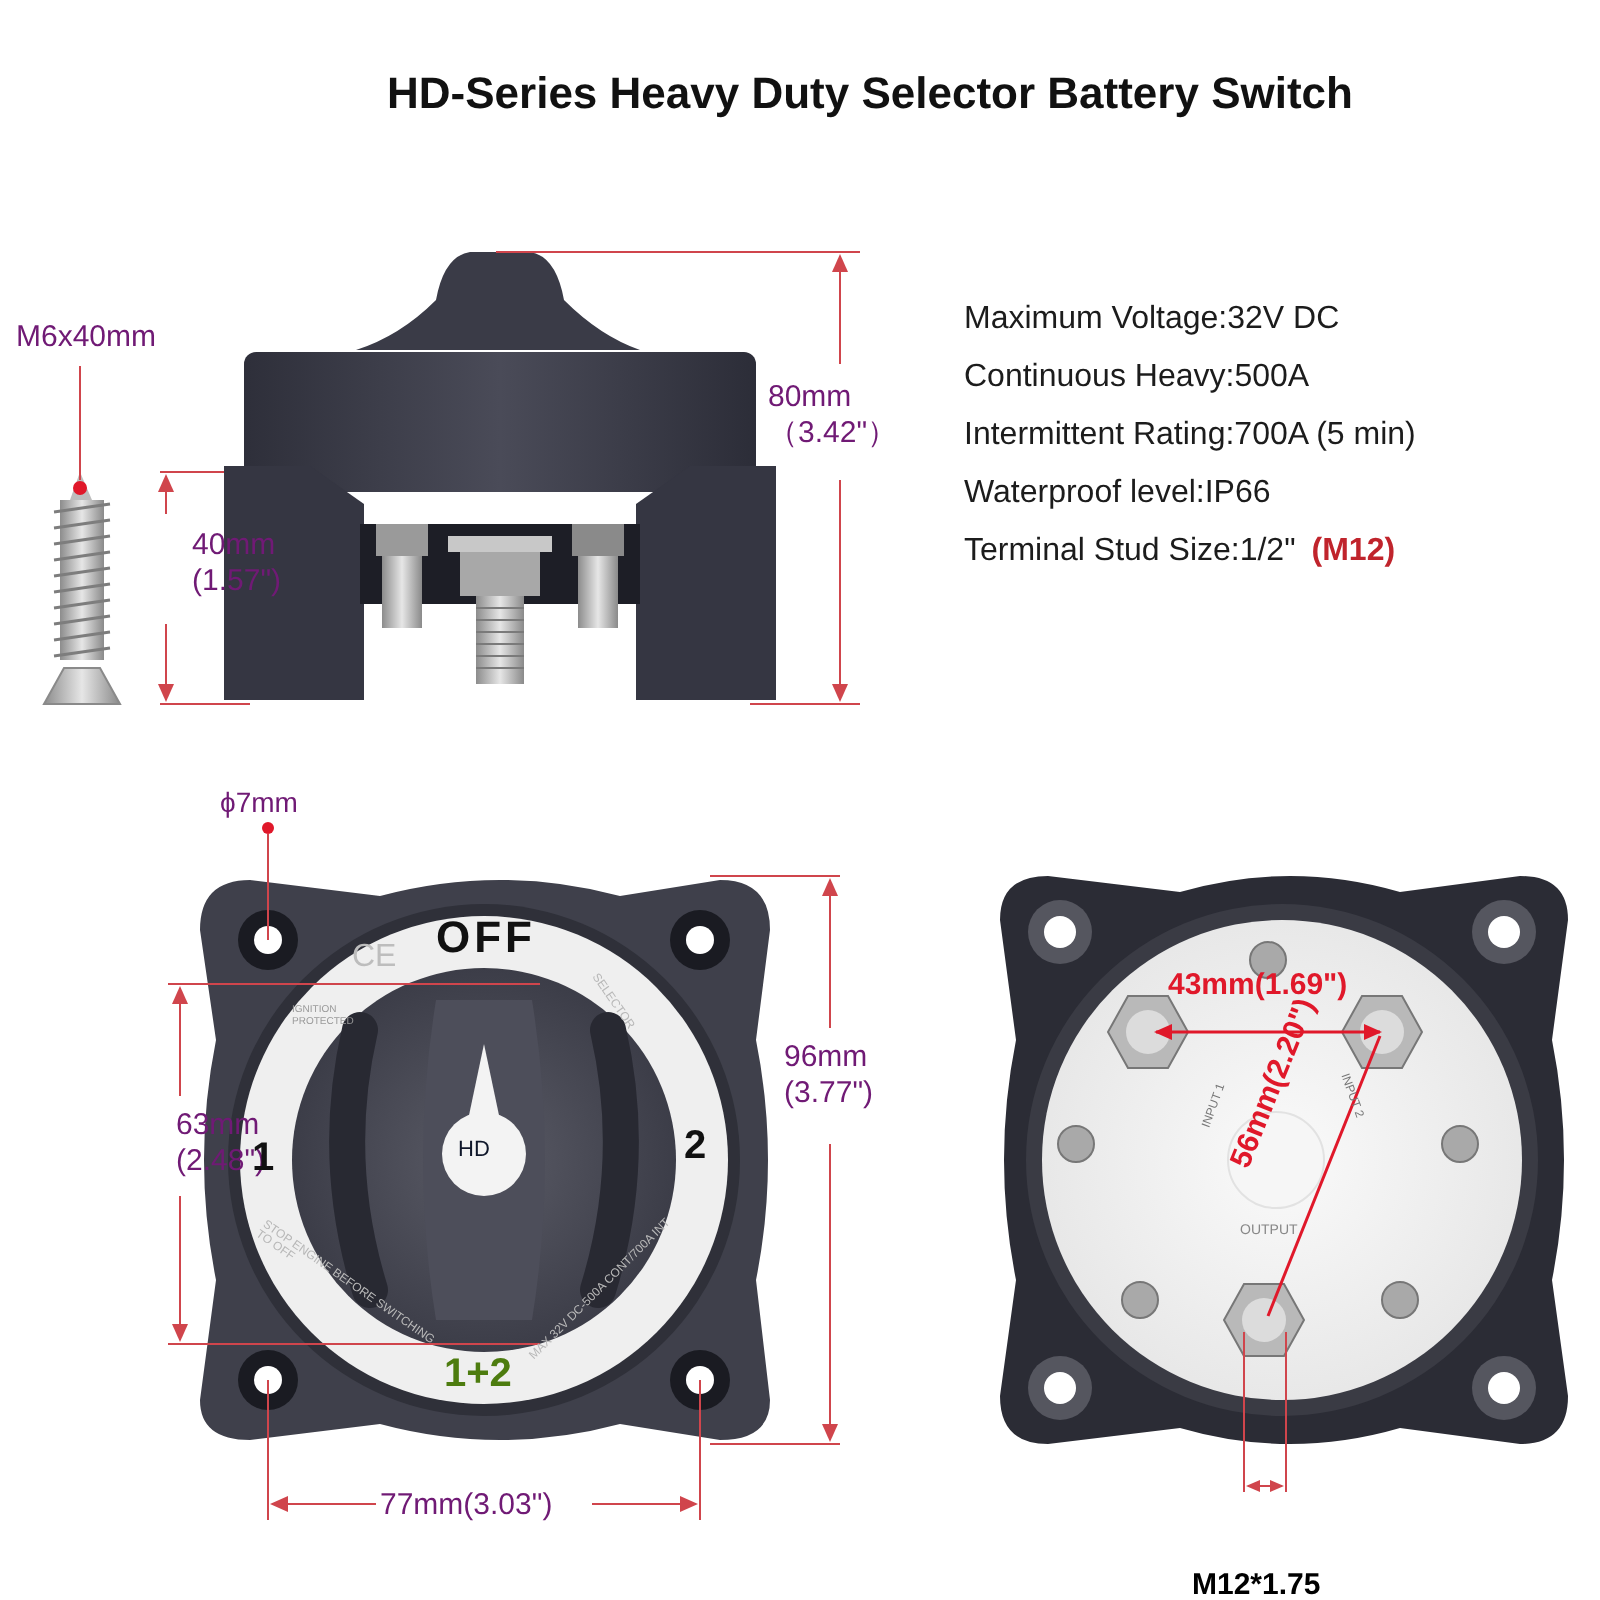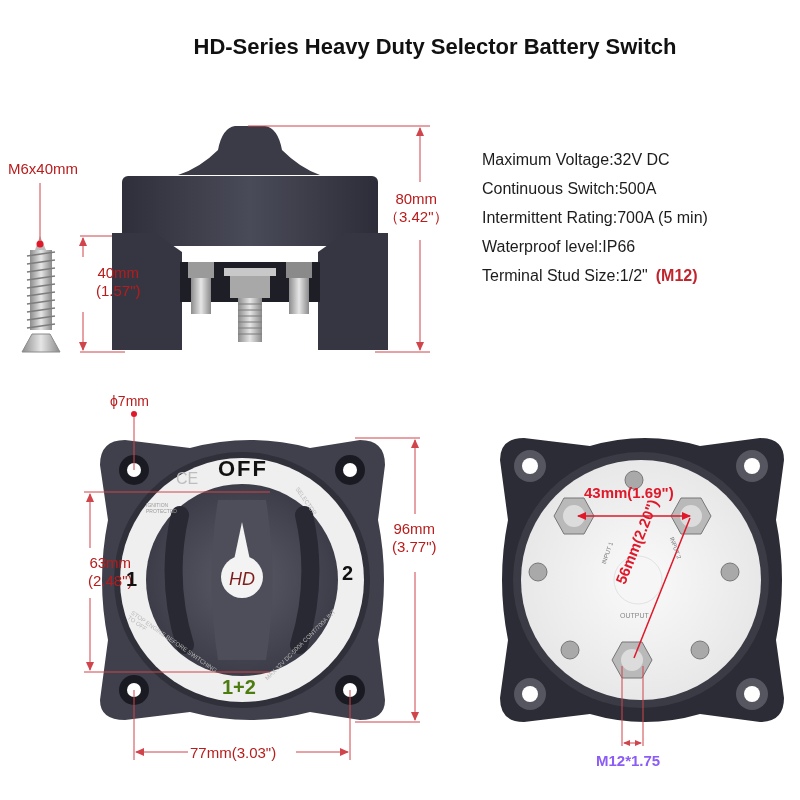--- a/index.html
+++ b/index.html
@@ -3,21 +3,21 @@
 <meta charset="utf-8">
 <style>
   * { margin: 0; padding: 0; box-sizing: border-box; }
   html, body { width: 800px; height: 800px; background: #ffffff; overflow: hidden; }
   body { position: relative; font-family: "Liberation Sans", sans-serif; color: #1a1a1a; }
   .abs { position: absolute; }
   .title { left: 0; width: 870px; top: 34px; text-align: center; font-size: 22px; font-weight: bold; color: #111; }
   .specs { left: 482px; top: 145px; }
   .spec { font-size: 16px; line-height: 29px; color: #1c1c1c; white-space: nowrap; }
   .spec .hl { color: #c0242c; font-weight: bold; margin-left: 8px; }
-  .dim { font-size: 14px; color: #b91c1c; line-height: 18px; text-align: center; white-space: nowrap; }
+  .dim { font-size: 14px; color: #701a75; line-height: 18px; text-align: left; white-space: nowrap; }
   .bold { font-weight: bold; }
   svg { position: absolute; left: 0; top: 0; }
 </style>
 </head>
 <body>
 
 <div class="abs title">HD-Series Heavy Duty Selector Battery Switch</div>
 
 <svg width="800" height="800" viewBox="0 0 800 800">
   <defs>
@@ -202,21 +202,21 @@
     <line x1="622" y1="666" x2="622" y2="746" stroke="#d0454c"></line>
     <line x1="643" y1="666" x2="643" y2="746" stroke="#d0454c"></line>
     <line x1="624" y1="743" x2="641" y2="743" stroke="#d0454c"></line>
     <polygon points="623,743 630,740 630,746" fill="#d0454c"></polygon>
     <polygon points="642,743 635,740 635,746" fill="#d0454c"></polygon>
   </g>
 </svg>
 
 <div class="abs specs">
   <div class="spec"><span>Maximum Voltage:32V DC</span></div>
-  <div class="spec"><span>Continuous Switch:500A</span></div>
+  <div class="spec"><span>Continuous Heavy:500A</span></div>
   <div class="spec"><span>Intermittent Rating:700A (5 min)</span></div>
   <div class="spec"><span>Waterproof level:IP66</span></div>
   <div class="spec"><span>Terminal Stud Size:1/2"</span><span class="hl">(M12)</span></div>
 </div>
 
 <div class="abs dim" style="left:8px; top:160px; font-size:15px;">M6x40mm</div>
 <div class="abs dim" style="left:52px; top:264px; font-size:15px;margin-left:44px;">
   <div>40mm</div>
   <div>(1.57")</div>
 </div>
@@ -233,25 +233,25 @@
 <div class="abs dim" style="left:392px; top:520px; font-size:15px;">
   <div>96mm</div>
   <div>(3.77")</div>
 </div>
 <div class="abs dim" style="left:190px; top:744px; font-size:15px;">77mm(3.03")</div>
 
 <div class="abs bold" style="left:218px; top:456px; font-size:22px; letter-spacing:2px; color:#111;">OFF</div>
 <div class="abs bold" style="left:126px; top:568px; font-size:20px; color:#111;">1</div>
 <div class="abs bold" style="left:342px; top:562px; font-size:20px; color:#111;">2</div>
 <div class="abs bold" style="left:222px; top:676px; font-size:20px; color:#4d7c0f;">1+2</div>
-<div class="abs" style="left:229px; top:569px; font-size:18px; color:#7f1d1d;font-style:italic;">HD</div>
+<div class="abs" style="left:229px; top:569px; font-size:11px; color:#0f172a;">HD</div>
 <div class="abs" style="left:176px; top:470px; font-size:16px; color:#bdbdbd;">CE</div>
 <div class="abs" style="left:146px; top:502px; font-size:5px; width:40px; color:#9a9a9a; line-height:6px;">IGNITION PROTECTED</div>
 <div class="abs" style="left:290px; top:498px; font-size:6px; color:#b8b8b8; transform:rotate(55deg);">SELECTOR</div>
 <div class="abs" style="left:120px; top:640px; font-size:6px; width:110px; color:#b8b8b8; transform:rotate(35deg);">STOP ENGINE BEFORE SWITCHING TO OFF</div>
 <div class="abs" style="left:252px; top:642px; font-size:6px; color:#b8b8b8; transform:rotate(-45deg);">MAX 32V DC-500A CONT/700A INT</div>
 
 <div class="abs bold" style="left:584px; top:484px; font-size:15px; color:#e0182a;">43mm(1.69")</div>
 <div class="abs bold" style="left:612px; top:580px; font-size:15px; color:#e0182a; transform:rotate(-68deg); transform-origin:left top;">56mm(2.20")</div>
 <div class="abs" style="left:596px; top:550px; font-size:6px; color:#777; transform:rotate(-70deg);">INPUT 1</div>
 <div class="abs" style="left:664px; top:545px; font-size:6px; color:#777; transform:rotate(70deg);">INPUT 2</div>
 <div class="abs" style="left:620px; top:612px; font-size:7px; color:#888;">OUTPUT</div>
-<div class="abs bold" style="left:596px; top:752px; font-size:15px; color:#8b5cf6;">M12*1.75</div>
+<div class="abs bold" style="left:596px; top:784px; font-size:15px; color:#000000;">M12*1.75</div>
 
 </body></html>

